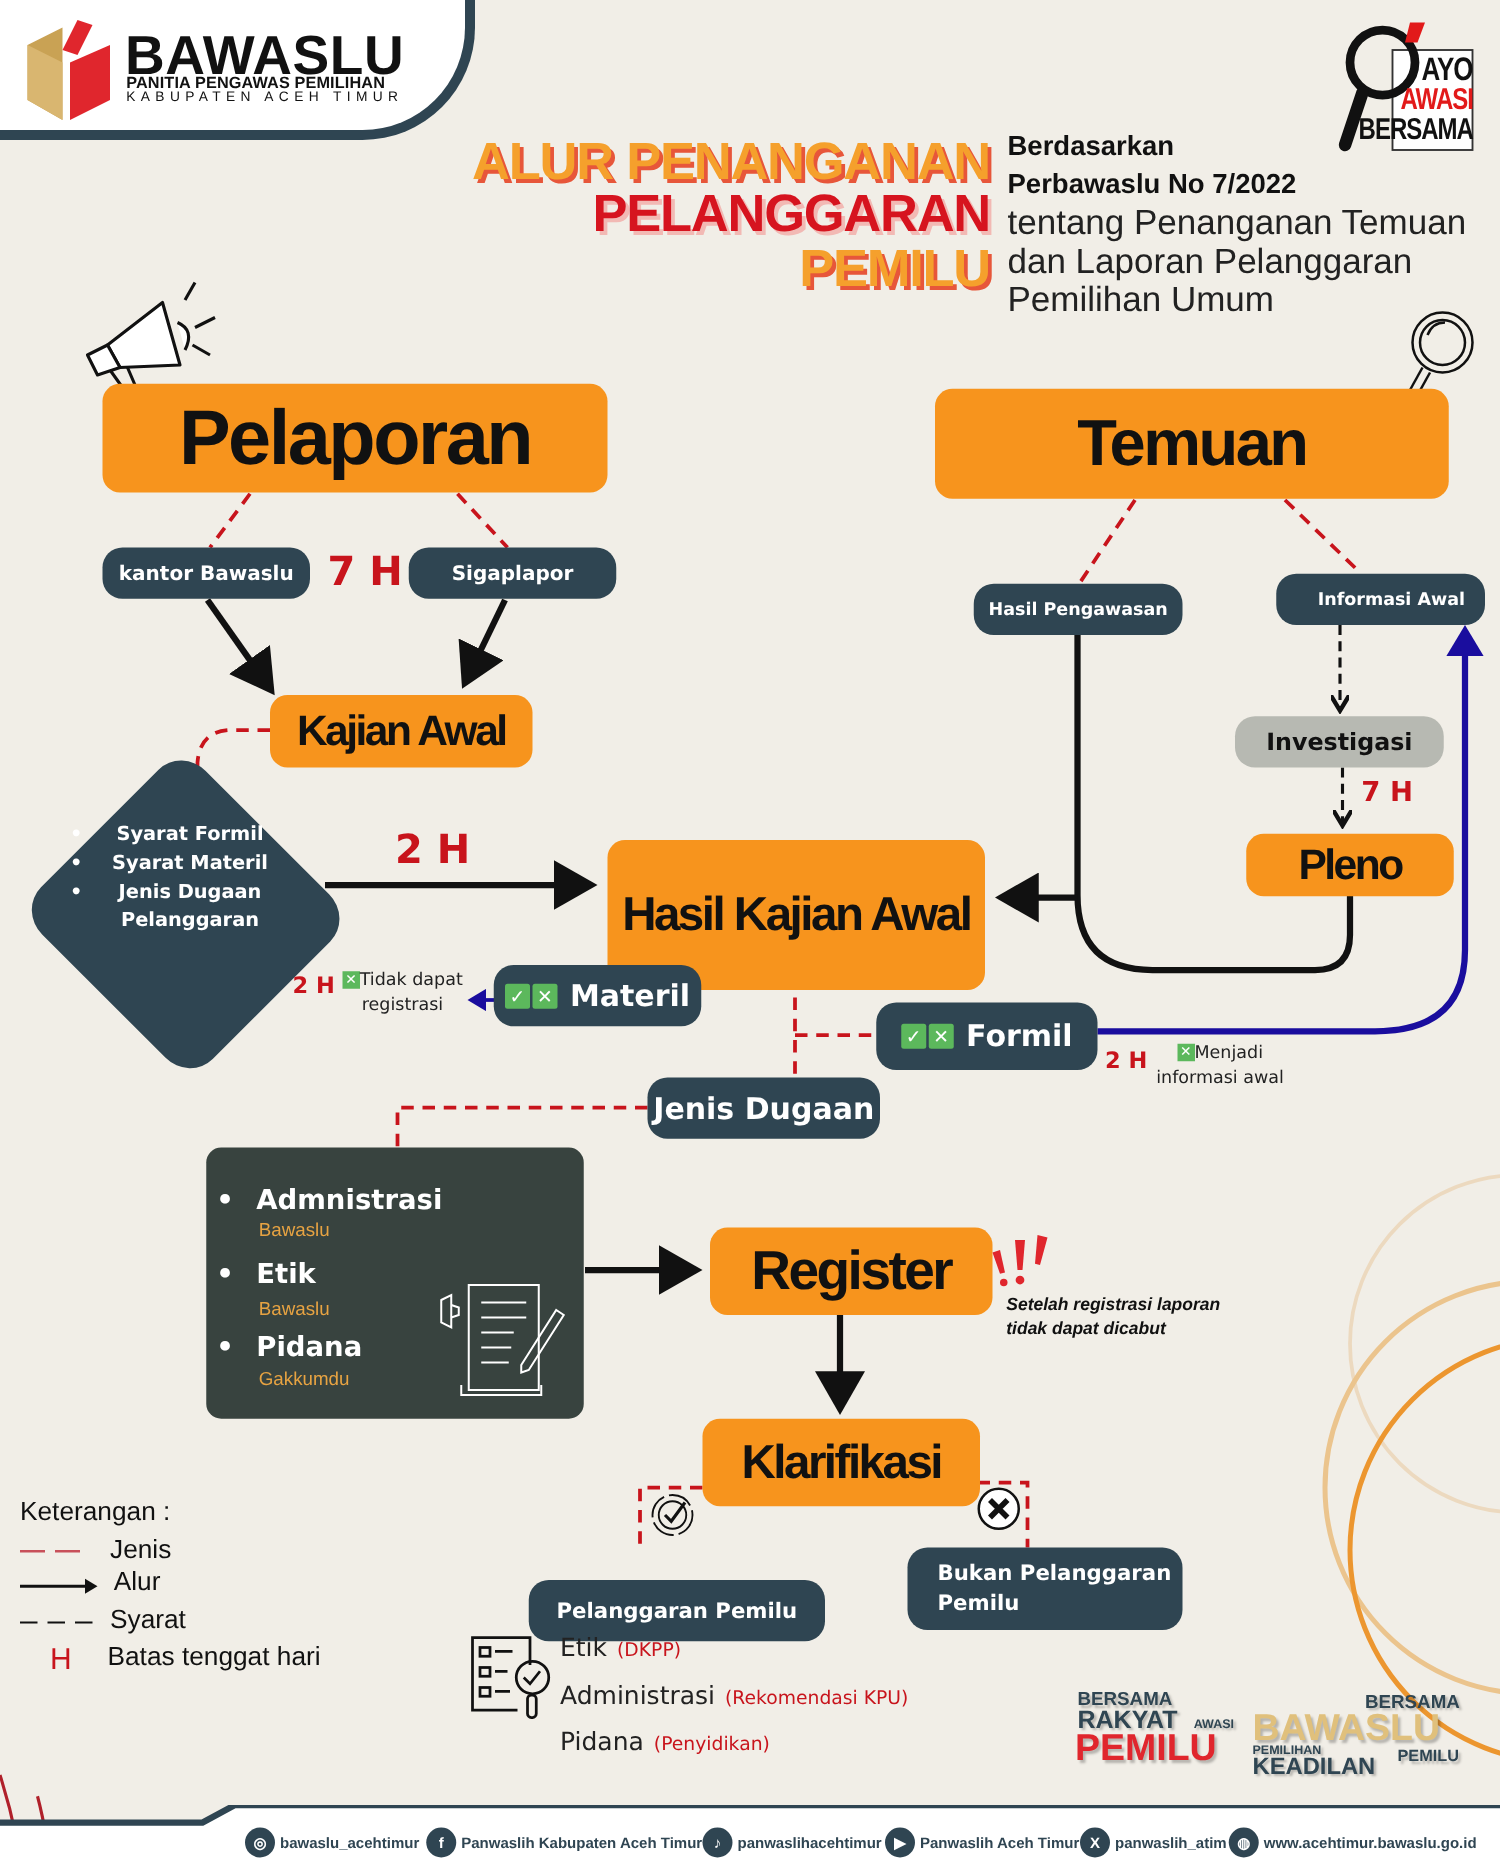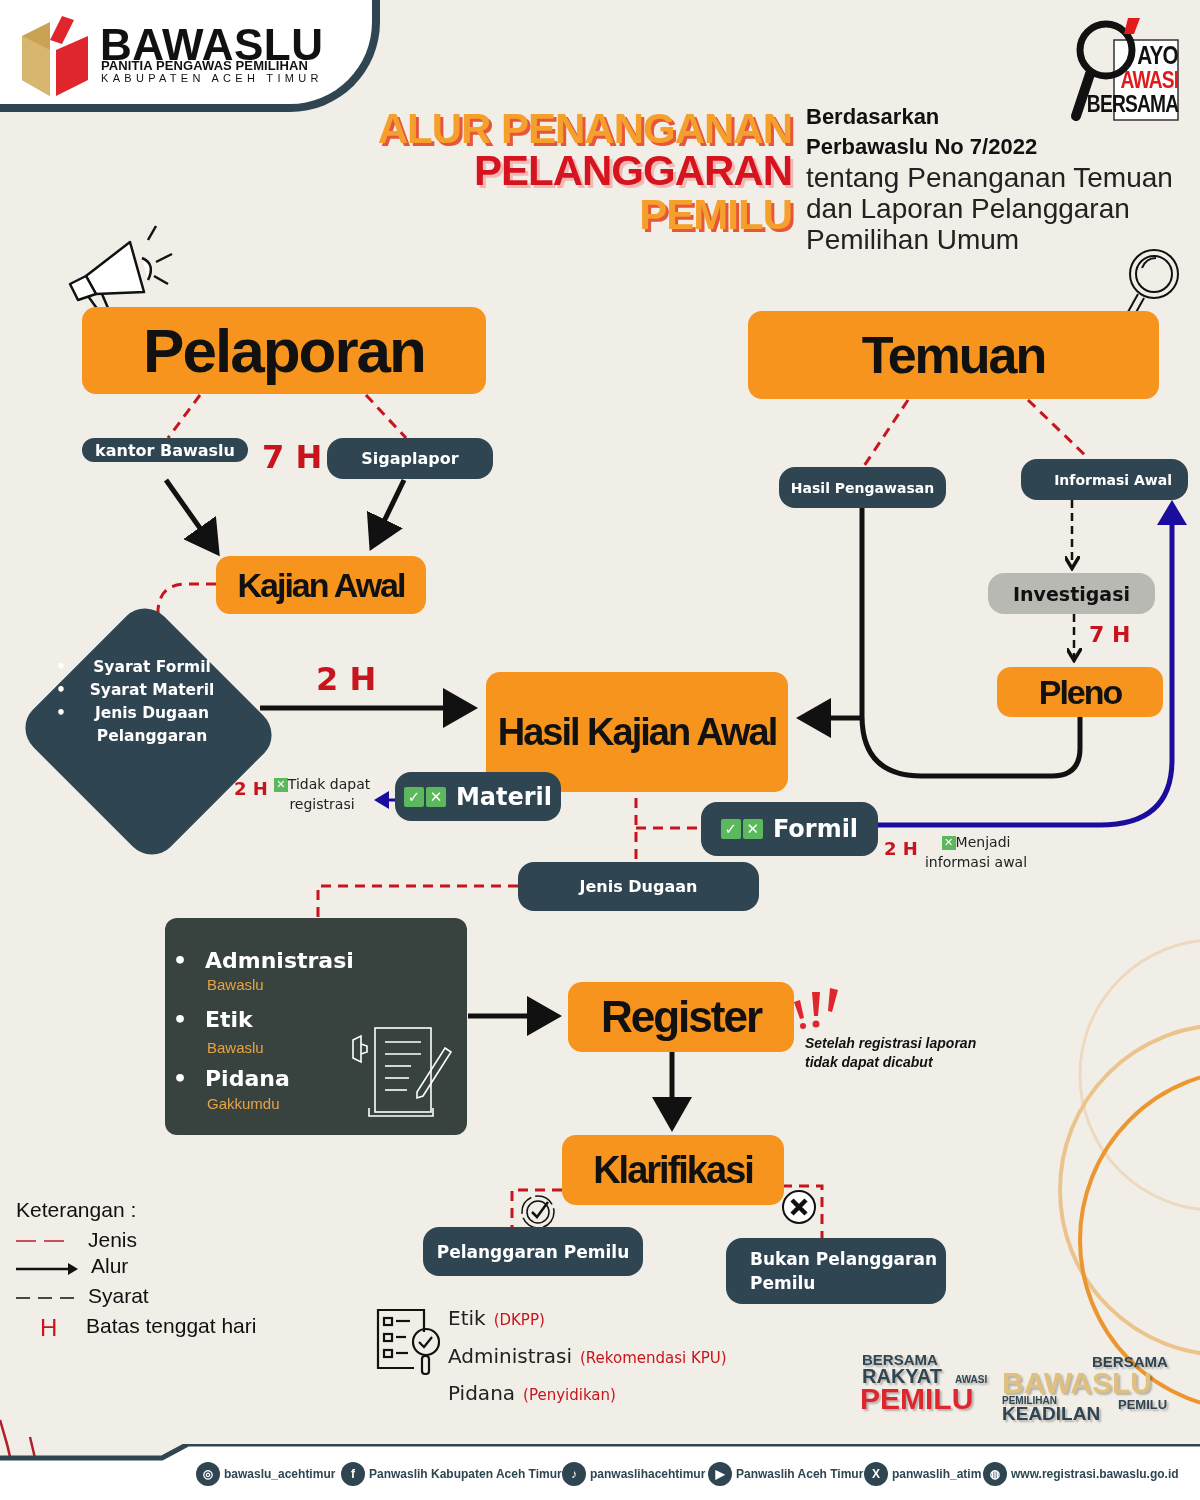--- a/index.html
+++ b/index.html
@@ -202,21 +202,21 @@
   <circle cx="34" cy="28" r="24" fill="none" stroke="#111" stroke-width="2"></circle>
   <circle cx="34" cy="28" r="18" fill="none" stroke="#111" stroke-width="2"></circle>
   <path d="M22 22 Q26 12 36 12" fill="none" stroke="#111" stroke-width="2"></path>
   <line x1="18" y1="48" x2="8" y2="66" stroke="#111" stroke-width="2"></line>
   <line x1="24" y1="52" x2="14" y2="70" stroke="#111" stroke-width="2"></line>
 </svg>
 
 <div class="orange-box" style="left:82px;top:307px;width:404px;height:87px;font-size:62px">Pelaporan</div>
 <div class="orange-box" style="left:748px;top:311px;width:411px;height:88px;font-size:52px">Temuan</div>
 
-<div class="dark-pill" style="left:82px;top:438px;width:166px;height:24px;font-size:16px">kantor Bawaslu</div>
+<div class="dark-pill" style="left:82px;top:438px;width:166px;height:41px;font-size:16px">kantor Bawaslu</div>
 <div class="red-h" style="left:262px;top:438px;font-size:32px">7 H</div>
 <div class="dark-pill" style="left:327px;top:438px;width:166px;height:41px;font-size:16px">Sigaplapor</div>
 
 <div class="dark-pill" style="left:779px;top:467px;width:167px;height:41px;font-size:14px">Hasil Pengawasan</div>
 <div class="dark-pill" style="left:1021px;top:459px;width:167px;height:41px;font-size:14px;justify-content:flex-end;padding-right:16px">Informasi Awal</div>
 
 <div class="orange-box" style="left:216px;top:556px;width:210px;height:58px;font-size:34px">Kajian Awal</div>
 
 <div class="diamond"></div>
 <ul class="abs diamond-list">
@@ -250,21 +250,21 @@
       <span>✓</span>
       <span>✕</span>
     </span>
     <span>Formil</span>
 </div>
 <div class="red-h" style="left:884px;top:838px;font-size:18px">2 H</div>
 <div class="small-note" style="left:918px;top:832px;width:116px">
   <span class="xbox">✕</span><span>Menjadi</span><br><span>informasi awal</span>
 </div>
 
-<div class="dark-pill" style="left:518px;top:862px;width:241px;height:49px;font-size:16px">Jenis Dugaan</div>
+<div class="dark-pill" style="left:518px;top:862px;width:186px;height:49px;font-size:24px">Jenis Dugaan</div>
 
 <div class="abs jenis-box">
   <div class="jenis-item" style="top:30px"><span class="dot">•</span><span>Admnistrasi</span></div>
   <div class="jenis-sub" style="top:58px">Bawaslu</div>
   <div class="jenis-item" style="top:89px"><span class="dot">•</span><span>Etik</span></div>
   <div class="jenis-sub" style="top:121px">Bawaslu</div>
   <div class="jenis-item" style="top:148px"><span class="dot">•</span><span>Pidana</span></div>
   <div class="jenis-sub" style="top:177px">Gakkumdu</div>
   <svg class="abs" style="left:182px;top:104px" width="112" height="100" viewBox="0 0 112 100">
     <g fill="none" stroke="#fff" stroke-width="1.6">
@@ -300,21 +300,21 @@
 <div class="orange-box" style="left:562px;top:1135px;width:222px;height:70px;font-size:38px">Klarifikasi</div>
 <svg class="abs" style="left:518px;top:1192px" width="40" height="40" viewBox="0 0 40 40">
   <circle cx="20" cy="20" r="16" fill="none" stroke="#111" stroke-width="1.5" stroke-dasharray="20 4"></circle>
   <circle cx="20" cy="20" r="11" fill="none" stroke="#111" stroke-width="1.5"></circle>
   <path d="M14 20 L19 25 L30 10" fill="none" stroke="#111" stroke-width="2.5"></path>
 </svg>
 <svg class="abs" style="left:780px;top:1188px" width="38" height="38" viewBox="0 0 38 38">
   <circle cx="19" cy="19" r="16" fill="#fff" stroke="#111" stroke-width="2"></circle>
   <path d="M12 12 L26 26 M26 12 L12 26" stroke="#111" stroke-width="4.5"></path>
 </svg>
-<div class="dark-pill" style="left:423px;top:1227px;width:220px;height:49px;font-size:17px">Pelanggaran Pemilu</div>
+<div class="dark-pill" style="left:423px;top:1264px;width:237px;height:49px;font-size:17px">Pelanggaran Pemilu</div>
 <div class="dark-pill" style="left:726px;top:1238px;width:220px;height:66px;font-size:17px;flex-direction:column;align-items:flex-start;padding-left:24px;line-height:24px">
   <span>Bukan Pelanggaran</span>
     <span>Pemilu</span>
 </div>
 
 <svg class="abs" style="left:374px;top:1306px" width="68" height="70" viewBox="0 0 68 70">
   <g fill="none" stroke="#111" stroke-width="2.2">
     <path d="M50 26 L50 4 L4 4 L4 62 L40 62"></path>
     <rect x="10" y="12" width="8" height="7"></rect>
       <line x1="22" y1="15" x2="36" y2="15"></line>
@@ -379,14 +379,14 @@
 <div class="social" style="left:708px">
     <span class="ic">▶</span>
     <span>Panwaslih Aceh Timur</span>
   </div>
 <div class="social" style="left:864px">
     <span class="ic">X</span>
     <span>panwaslih_atim</span>
   </div>
 <div class="social" style="left:983px">
     <span class="ic">◍</span>
-    <span>www.registrasi.bawaslu.go.id</span>
+    <span>www.acehtimur.bawaslu.go.id</span>
   </div>
 
 </body></html>

